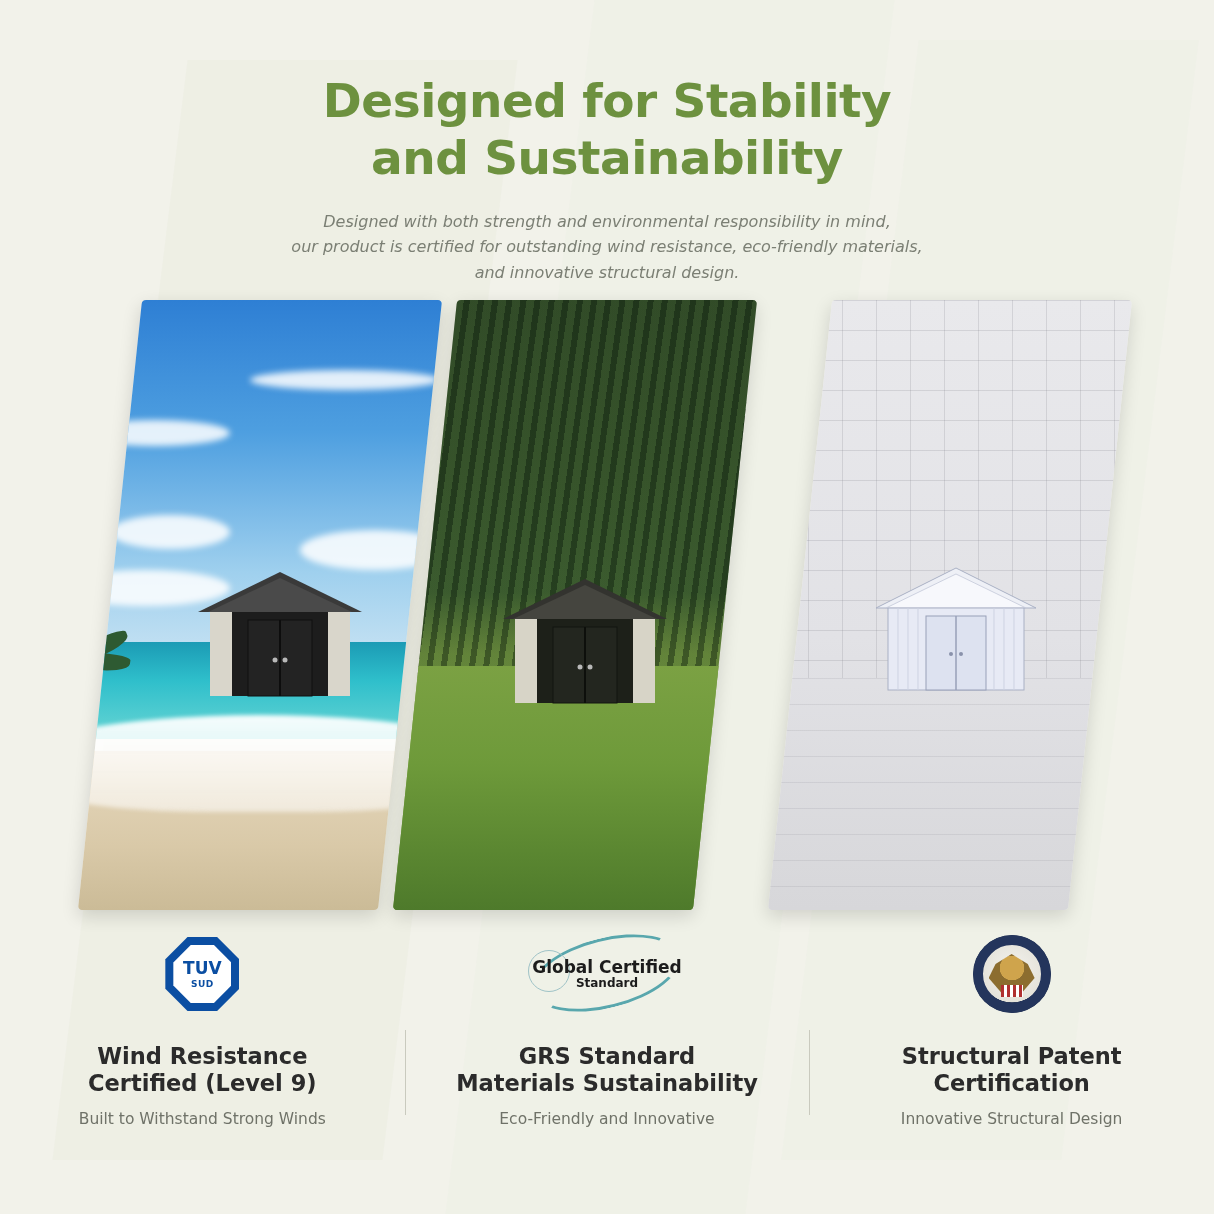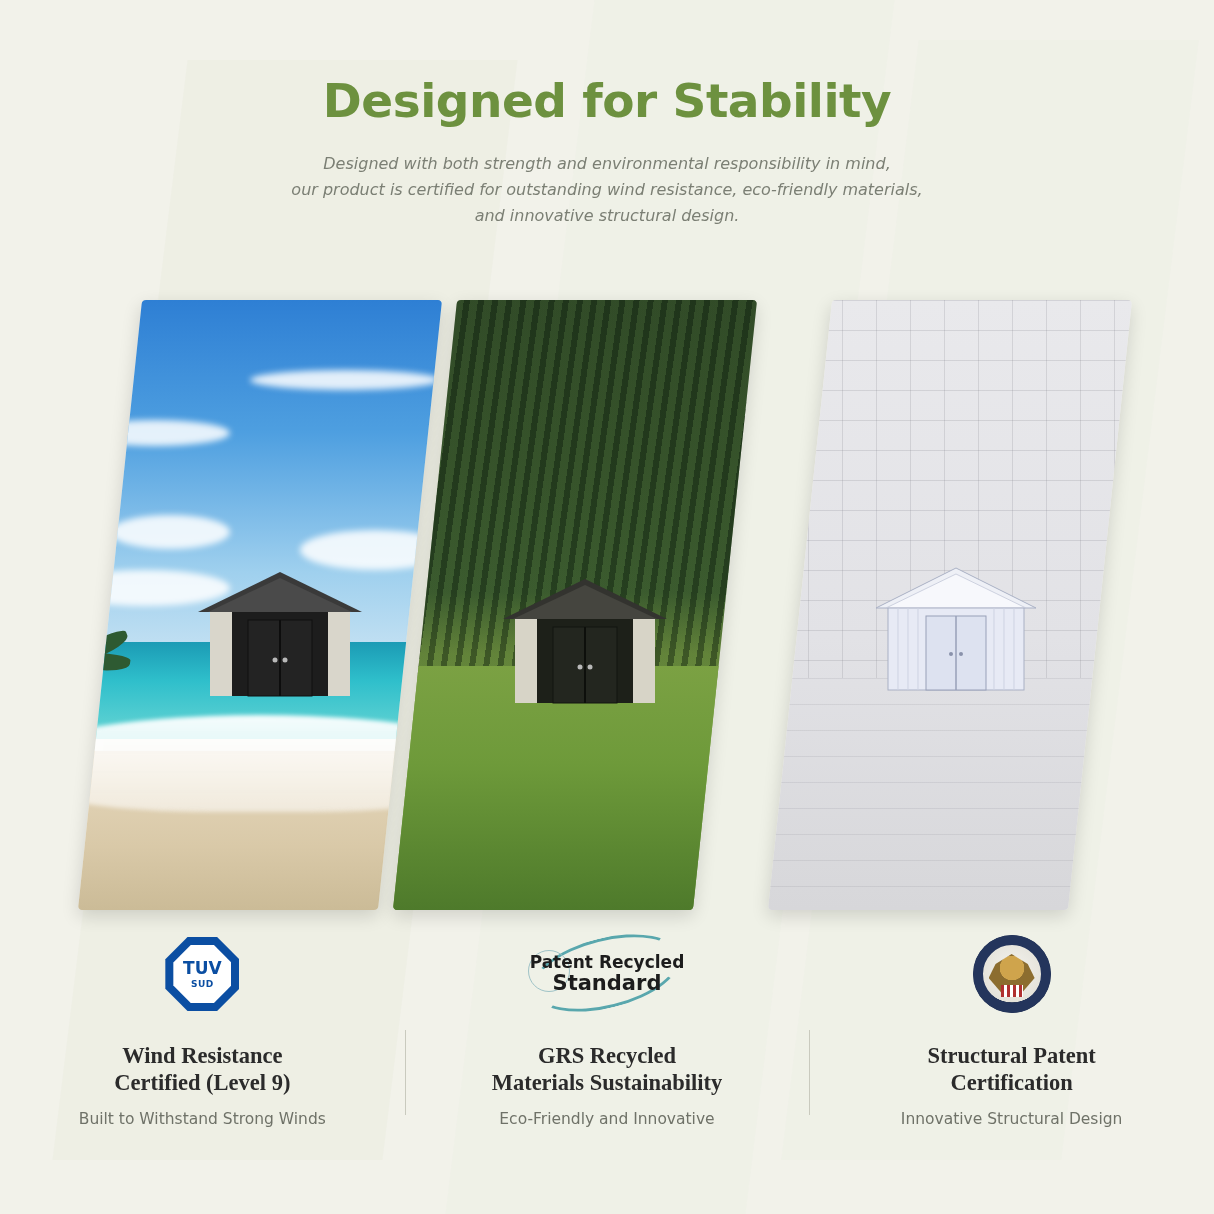--- a/index.html
+++ b/index.html
@@ -177,21 +177,20 @@
     display: flex;
     align-items: center;
     justify-content: center;
   }
   .badge-title {
     margin-top: 30px;
     font-size: 22.5px;
     font-weight: bold;
     color: #2b2b2b;
     line-height: 1.18;
-    font-family: Liberation Serif, serif;
   }
   .badge-sub {
     margin-top: 14px;
     font-size: 15.5px;
     color: #6f7268;
   }
 
   
   .tuv {
     width: 74px; height: 74px;
@@ -224,21 +223,21 @@
     transform: rotate(-14deg);
     opacity: .85;
   }
   .grs .globe {
     position: absolute; left: 16px; top: 14px;
     width: 42px; height: 42px; border-radius: 50%;
     border: 1.5px solid #9fc3c7;
   }
   .grs .txt { position: relative; text-align: center; }
   .grs .g1 { font-size: 17px; font-weight: bold; color: #1c1c1c; line-height: 1.05;}
-  .grs .g2 { font-size: 21px; font-weight: bold; color: #1c1c1c; line-height: 1.05;}
+  .grs .g2 { font-size: 12px; font-weight: bold; color: #1c1c1c; line-height: 1.05;}
 
   
   .uspto {
     width: 78px; height: 78px; border-radius: 50%;
     background: radial-gradient(circle at 50% 45%, #f4f3ef 0%, #e4e2d9 55%, #2b3a5a 56%, #1d2a46 100%);
     position: relative;
     display: flex; align-items: center; justify-content: center;
     overflow: hidden;
   }
   .uspto .ringtxt {
@@ -266,20 +265,21 @@
 
 <div class="page">
 
   <div class="bg-shape s1"></div>
   <div class="bg-shape s2"></div>
   <div class="bg-shape s3"></div>
 
   <div class="header">
     <div class="title">
       <div>Designed for Stability</div>
+      <div>and Sustainability</div>
     </div>
     <div class="subtitle">
       <div>Designed with both strength and environmental responsibility in mind,</div>
       <div>our product is certified for outstanding wind resistance, eco-friendly materials,</div>
       <div>and innovative structural design.</div>
     </div>
   </div>
 
   <div class="panels">
 
@@ -376,27 +376,27 @@
       </div>
       <div class="badge-sub">Built to Withstand Strong Winds</div>
     </div>
 
     <div class="badge">
       <div class="badge-logo">
         <div class="grs">
           <div class="ring"></div>
           <div class="globe"></div>
           <div class="txt">
-            <div class="g1">Patent Recycled</div>
+            <div class="g1">Global Certified</div>
             <div class="g2">Standard</div>
           </div>
         </div>
       </div>
       <div class="badge-title">
-        <div>GRS Recycled</div>
+        <div>GRS Standard</div>
         <div>Materials Sustainability</div>
       </div>
       <div class="badge-sub">Eco-Friendly and Innovative</div>
     </div>
 
     <div class="badge">
       <div class="badge-logo">
         <div class="uspto">
           <div class="ringtxt"></div>
           <div class="eagle"></div>

